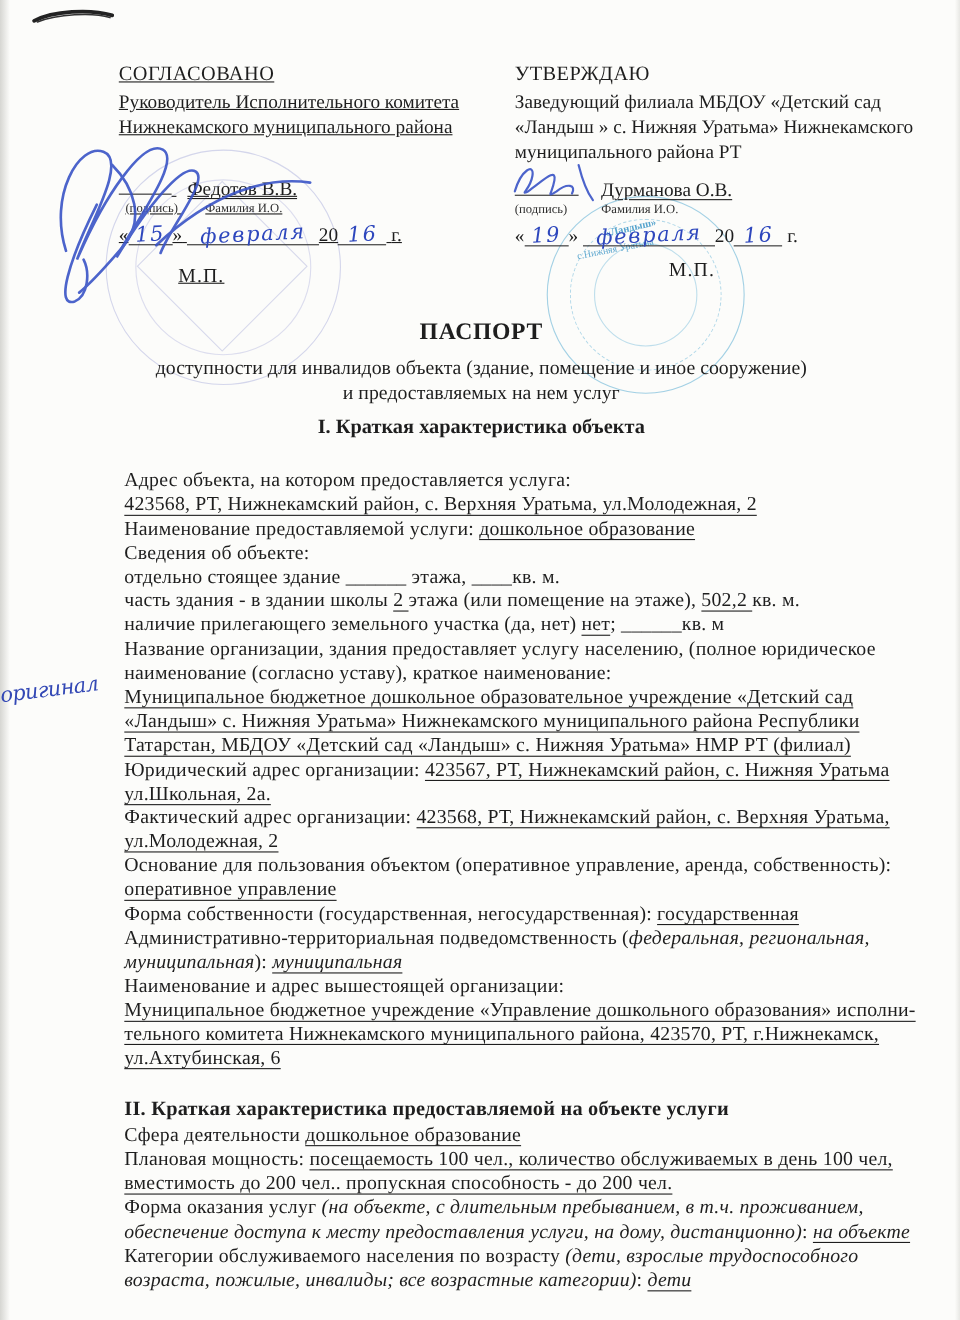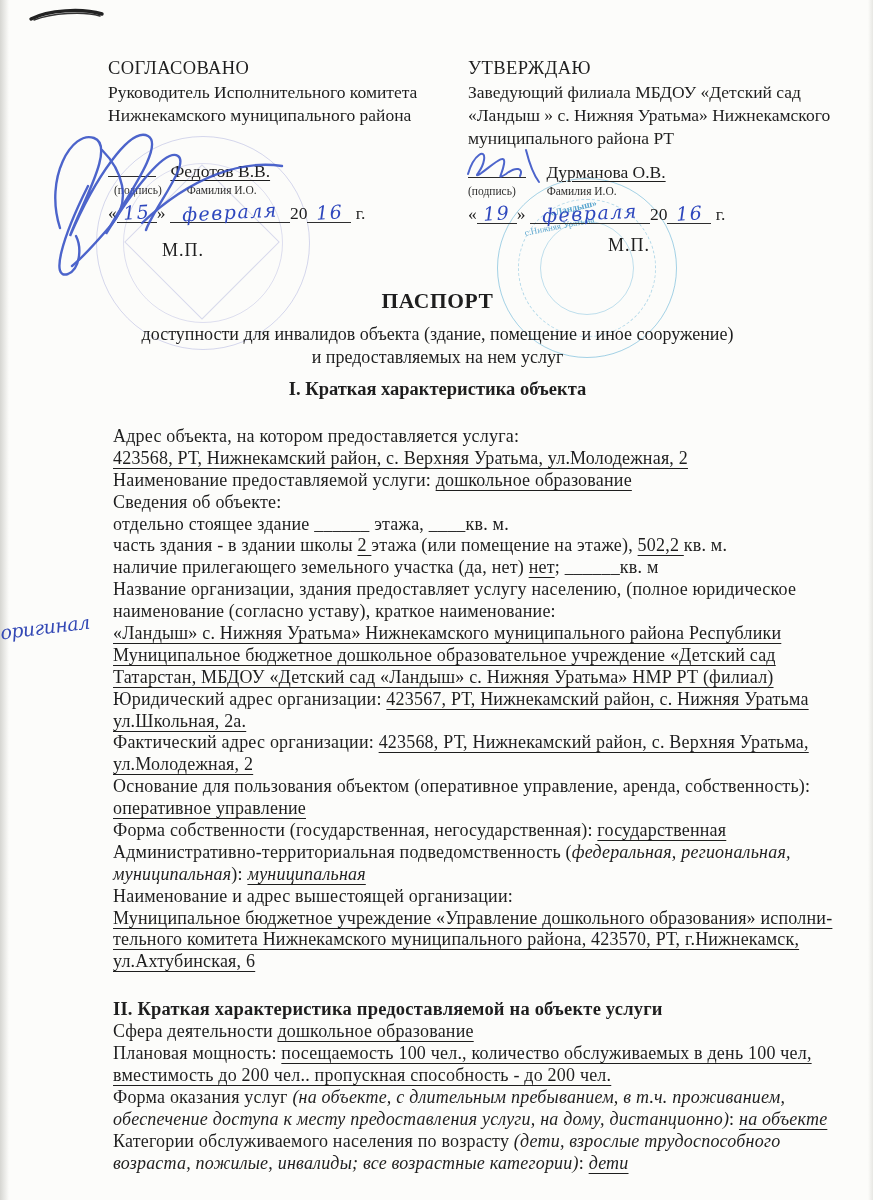--- a/index.html
+++ b/index.html
@@ -75,21 +75,21 @@
     <div class="diamond"></div>
   </div>
 
   <div class="stamp stamp-right">
     <div class="inner"></div>
     <div class="inner2"></div>
     <span class="t1">«Ландыш»</span>
     <span class="t2">с.Нижняя Уратьма</span>
   </div>
 
-  <div class="appr" style="left:108px;top:57px;width:360px;">
+  <div class="appr" style="left:108px;top:57px;width:360px;text-decoration:underline;">
     <div class="appr-h">СОГЛАСОВАНО</div>
     <div class="org-line">Руководитель Исполнительного комитета</div>
     <div class="org-line">Нижнекамского муниципального района</div>
     <div class="sig-row" style="margin-top:33px;">
       <span class="blank-line" style="width:48px;"></span>
       <span class="sig-name" style="margin-left:10px;">Федотов В.В.</span>
     </div>
     <div class="cap-row">
       <span style="margin-left:6px;">(подпись)</span>
       <span style="margin-left:22px;">Фамилия И.О.</span>
@@ -153,22 +153,22 @@
     <div>
         <div class="doc-line"><span>Адрес объекта, на котором предоставляется услуга:</span></div>
         <div class="doc-line"><span class="u">423568, РТ, Нижнекамский район, с. Верхняя Уратьма, ул.Молодежная, 2</span></div>
         <div class="doc-line"><span>Наименование предоставляемой услуги: </span><span class="u">дошкольное образование</span></div>
         <div class="doc-line"><span>Сведения об объекте:</span></div>
         <div class="doc-line"><span>отдельно стоящее здание ______ этажа,  ____кв. м.</span></div>
         <div class="doc-line"><span>часть здания - в здании школы </span><span class="u">  2  </span><span> этажа (или помещение на этаже), </span><span class="u"> 502,2 </span><span> кв. м.</span></div>
         <div class="doc-line"><span>наличие прилегающего земельного участка (да, нет) </span><span class="u">нет</span><span>; ______кв. м</span></div>
         <div class="doc-line"><span>Название организации, здания предоставляет услугу населению, (полное юридическое</span></div>
         <div class="doc-line"><span>наименование (согласно уставу), краткое наименование:</span></div>
+        <div class="doc-line"><span class="u">Муниципальное  бюджетное дошкольное образовательное учреждение «Детский сад</span></div>
         <div class="doc-line"><span class="u">«Ландыш» с. Нижняя Уратьма» Нижнекамского муниципального района Республики</span></div>
-        <div class="doc-line"><span class="u">Муниципальное  бюджетное дошкольное образовательное учреждение «Детский сад</span></div>
         <div class="doc-line"><span class="u">Татарстан,  МБДОУ «Детский сад «Ландыш» с. Нижняя Уратьма» НМР РТ (филиал)</span></div>
         <div class="doc-line"><span>Юридический адрес организации: </span><span class="u">423567, РТ, Нижнекамский район, с. Нижняя Уратьма</span></div>
         <div class="doc-line"><span class="u">ул.Школьная, 2а.</span></div>
         <div class="doc-line"><span>Фактический адрес организации: </span><span class="u">423568, РТ, Нижнекамский район, с. Верхняя Уратьма,</span></div>
         <div class="doc-line"><span class="u">ул.Молодежная, 2</span></div>
         <div class="doc-line"><span>Основание для пользования объектом (оперативное управление, аренда, собственность):</span></div>
         <div class="doc-line"><span class="u">оперативное управление</span></div>
         <div class="doc-line"><span>Форма собственности (государственная, негосударственная): </span><span class="u">государственная</span></div>
         <div class="doc-line"><span>Административно-территориальная подведомственность (</span><span class="i">федеральная, региональная,</span></div>
         <div class="doc-line"><span class="i">муниципальная</span><span>): </span><span class="u i">муниципальная</span></div>

